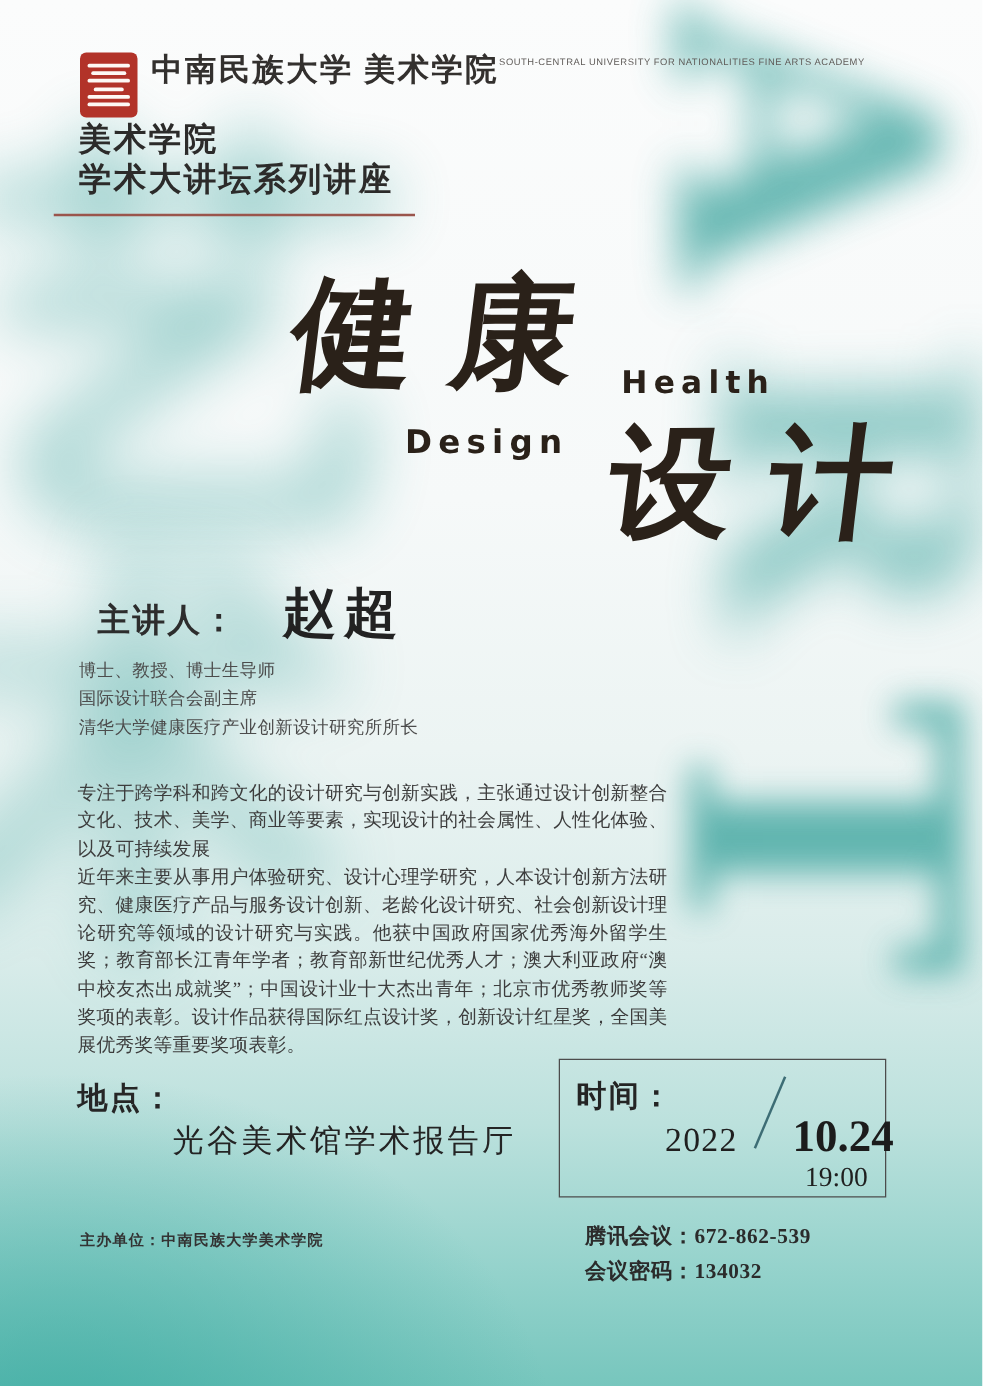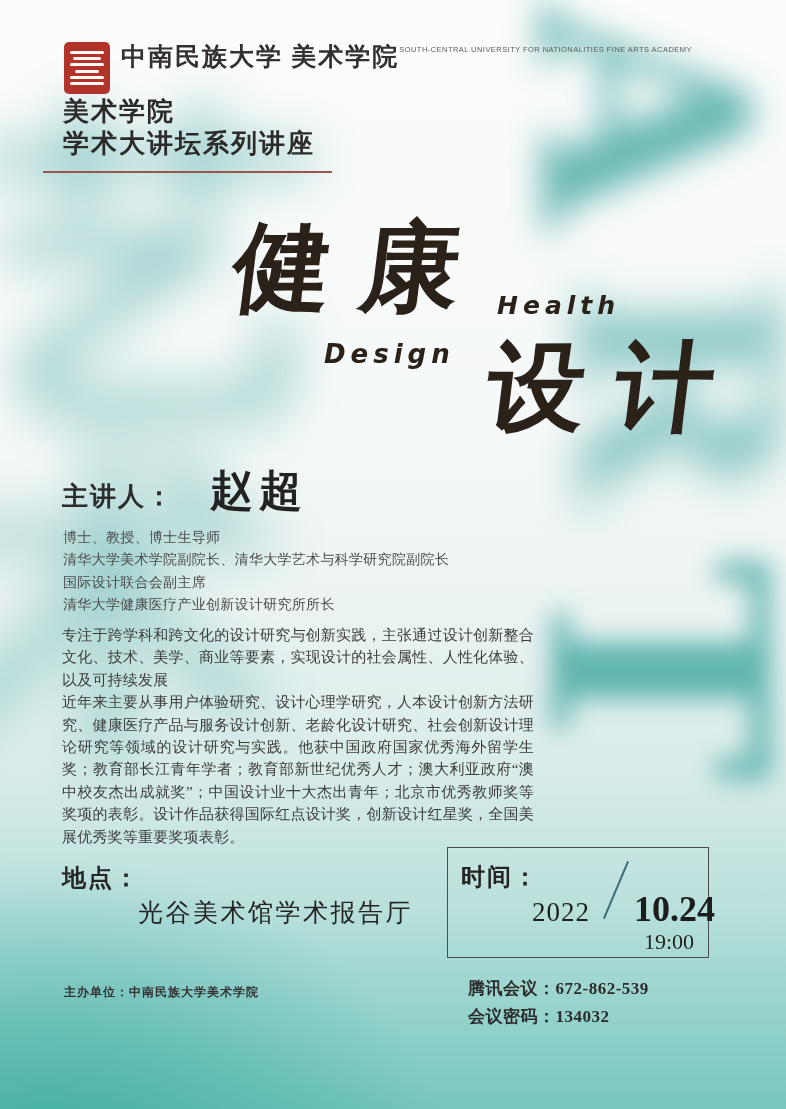--- a/index.html
+++ b/index.html
@@ -27,25 +27,25 @@
   .logo-text{display:flex;flex-direction:row;}
   .logo-cn{font-size:25px;font-weight:700;color:#33302e;letter-spacing:2px;white-space:nowrap;line-height:30px;}
   .logo-en{font-size:7.5px;color:#5f5b58;letter-spacing:.45px;margin-top:3px;white-space:nowrap;font-family:"Liberation Sans","DejaVu Sans",sans-serif;}
   
   .series{position:absolute;left:63px;top:96px;font-size:26px;font-weight:700;color:#2c2b2a;line-height:32px;letter-spacing:2px;}
   .series-underline{position:absolute;left:43px;top:171px;width:289px;height:2px;background:#9a554c;}
   
   .title-cn{position:absolute;font-family:"DejaVu Sans","Liberation Sans",sans-serif;font-weight:900;color:#2a2119;font-size:98px;letter-spacing:30px;transform:skewX(-7deg);white-space:nowrap;line-height:1;}
   .title-cn1{left:234px;top:218px;}
   .title-cn2{left:488px;top:338px;}
-  .title-en{position:absolute;font-family:"DejaVu Sans","Liberation Sans",sans-serif;font-weight:800;font-style:italic;color:#2a2119;letter-spacing:5px;white-space:nowrap;line-height:1;text-align:right;}
+  .title-en{position:absolute;font-family:"DejaVu Sans","Liberation Sans",sans-serif;font-weight:800;color:#2a2119;letter-spacing:5px;white-space:nowrap;line-height:1;text-align:right;}
   .title-health{left:497px;top:293px;font-size:25px;}
   .title-design{left:324px;top:341px;font-size:26px;}
   
-  .speaker{position:absolute;left:62px;top:462px;display:flex;align-items:baseline;text-align:center;}
+  .speaker{position:absolute;left:78px;top:462px;display:flex;align-items:baseline;text-align:center;}
   .speaker-label{font-size:26px;font-weight:700;color:#2d2d2d;letter-spacing:2px;}
   .speaker-name{font-size:43px;font-weight:600;color:#222;letter-spacing:6px;margin-left:36px;}
   
   .bio{position:absolute;left:63px;top:527px;font-size:14px;color:#4c4c4c;line-height:22.4px;letter-spacing:.3px;}
   
   .intro{position:absolute;left:62px;top:624px;width:472px;font-size:15px;color:#3d3d3d;line-height:22.4px;text-align:justify;letter-spacing:.2px;}
   .intro p{margin:0;}
   
   .loc-label{position:absolute;left:62px;top:862px;font-size:24px;font-weight:700;color:#262626;letter-spacing:2px;}
   .loc-value{position:absolute;left:138px;top:896px;font-size:25px;color:#242424;letter-spacing:2.5px;}
@@ -97,21 +97,20 @@
   <span class="title-en title-design">Design</span>
   <span class="title-cn title-cn2">设计</span>
 
   <div class="speaker">
     <span class="speaker-label">主讲人：</span>
     <span class="speaker-name">赵超</span>
   </div>
 
   <div class="bio">
     <div>博士、教授、博士生导师</div>
-    <div>清华大学美术学院副院长、清华大学艺术与科学研究院副院长</div>
     <div>国际设计联合会副主席</div>
     <div>清华大学健康医疗产业创新设计研究所所长</div>
   </div>
 
   <div class="intro">
     <p>专注于跨学科和跨文化的设计研究与创新实践，主张通过设计创新整合文化、技术、美学、商业等要素，实现设计的社会属性、人性化体验、以及可持续发展</p>
     <p>近年来主要从事用户体验研究、设计心理学研究，人本设计创新方法研究、健康医疗产品与服务设计创新、老龄化设计研究、社会创新设计理论研究等领域的设计研究与实践。他获中国政府国家优秀海外留学生奖；教育部长江青年学者；教育部新世纪优秀人才；澳大利亚政府“澳中校友杰出成就奖”；中国设计业十大杰出青年；北京市优秀教师奖等奖项的表彰。设计作品获得国际红点设计奖，创新设计红星奖，全国美展优秀奖等重要奖项表彰。</p>
   </div>
 
   <span class="loc-label">地点：</span>

